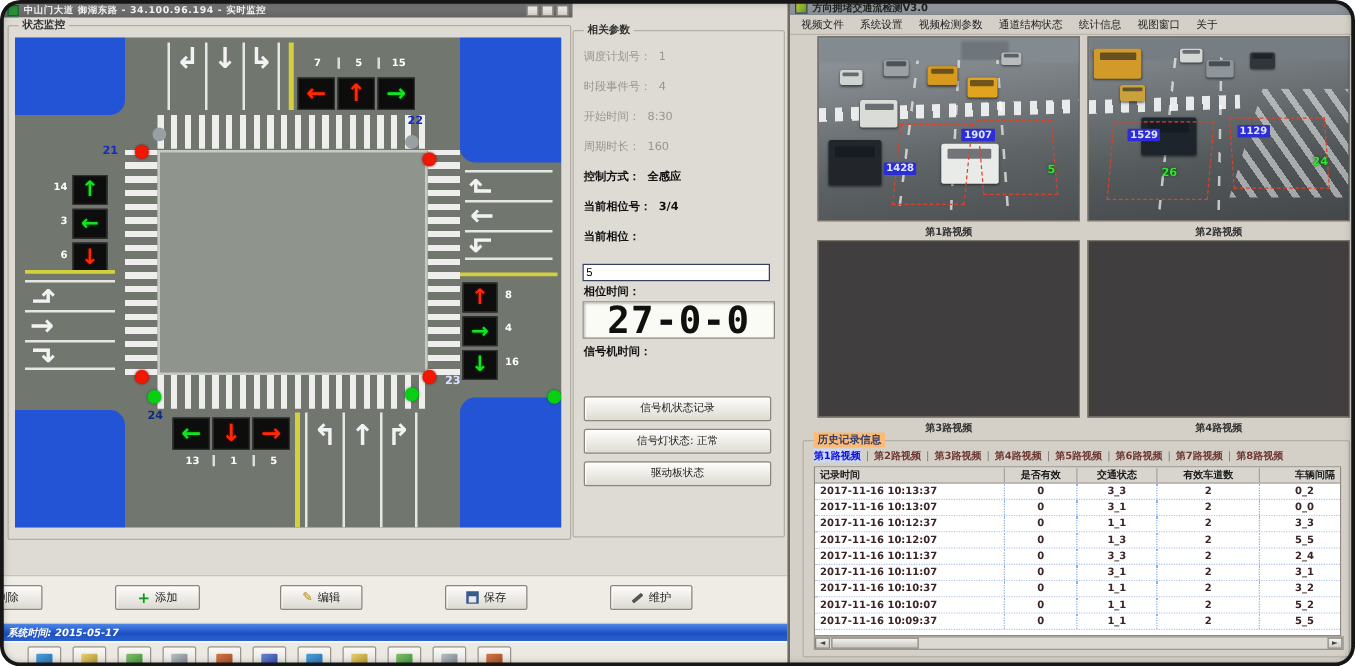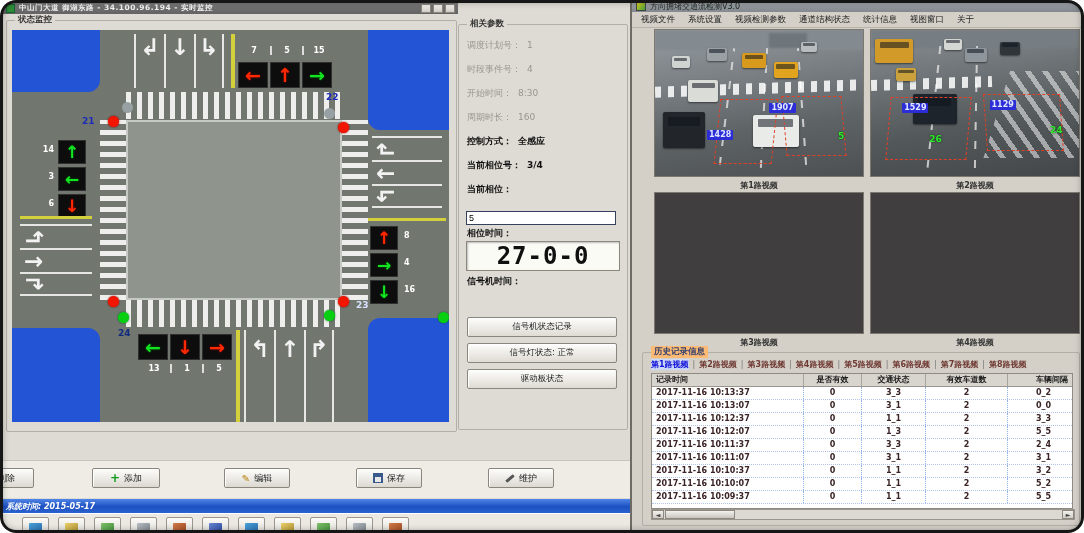--- a/index.html
+++ b/index.html
@@ -59,21 +59,21 @@
   .dgray{background:#97a0a2;}
   .clabel{position:absolute;font-size:9px;font-weight:bold;color:#1b2bbb;}
 
   
   .pfields{position:absolute;left:8px;top:14px;right:6px;}
   .pf{height:24px;font-size:9px;color:#111;font-weight:bold;white-space:nowrap;}
   .pf.dim{color:#9a968e;font-weight:normal;}
   .pf .pv{margin-left:6px;}
   .phase-input{position:absolute;left:7px;top:186px;width:150px;height:14px;border:1px solid #34405c;background:#fff;font-size:9px;padding:0 2px;box-sizing:border-box;}
   .p-label{position:absolute;left:8px;font-size:9px;font-weight:bold;color:#111;white-space:nowrap;}
-  .lcd{position:absolute;left:7px;top:216px;width:152px;height:28px;background:#fbfbf6;border:1px solid #8c887f;box-shadow:inset 1px 1px 2px #bbb;display:flex;align-items:center;justify-content:center;font-family:"DejaVu Sans Mono","Liberation Mono",monospace;font-size:24px;font-weight:bold;color:#101010;letter-spacing:1px;}
+  .lcd{position:absolute;left:7px;top:216px;width:152px;height:28px;background:#fbfbf6;border:1px solid #8c887f;box-shadow:inset 1px 1px 2px #bbb;display:flex;align-items:center;justify-content:center;font-family:"DejaVu Sans Mono","Liberation Mono",monospace;font-size:30px;font-weight:bold;color:#101010;letter-spacing:1px;}
   .timebox{position:absolute;left:7px;top:264px;width:152px;height:18px;background:#f4f3ef;border:1px solid #8c887f;box-shadow:inset 1px 1px 2px #ccc;display:flex;align-items:center;justify-content:center;font-size:9.5px;font-weight:bold;color:#223;}
   .pbtns{position:absolute;left:8px;top:292px;width:150px;}
   .pbtn{display:block;width:150px;height:20px;margin-bottom:6px;background:linear-gradient(#fdfdfb,#dedbd3);border:1px solid #8a867e;border-radius:2px;box-shadow:inset 1px 1px 0 #fff;font-size:8.5px;color:#222;font-family:inherit;white-space:nowrap;}
 
   
   .btoolbar{position:absolute;left:0;top:460px;width:630px;height:37px;background:#efece6;border-top:1px solid #c8c4bc;}
   .tbtn{position:absolute;top:7px;height:20px;background:linear-gradient(#fefdfb,#dcd9d1);border:1px solid #8a867e;border-radius:2px;box-shadow:inset 1px 1px 0 #fff;font-size:9px;color:#222;font-family:inherit;display:flex;align-items:center;justify-content:center;gap:4px;white-space:nowrap;}
   .tb-del{left:-22px;width:56px;}
   .tb-add{left:92px;width:68px;}
   .tb-edit{left:224px;width:66px;}
@@ -92,21 +92,21 @@
   .ic1{background:linear-gradient(135deg,#e8d06a,#b09030);}
   .ic2{background:linear-gradient(135deg,#7fc06a,#3f8f3a);}
   .ic3{background:linear-gradient(135deg,#b8bec4,#788088);}
   .ic4{background:linear-gradient(135deg,#d07a4a,#a04a20);}
   .ic5{background:linear-gradient(135deg,#6a86d0,#2a46a0);}
 
   
   .rw{position:absolute;left:630px;top:0;width:454px;height:533px;background:#d4d0c8;border-left:2px solid #6e6b64;box-sizing:border-box;}
   .rw-titlebar{position:absolute;left:0;top:0;width:100%;height:12px;background:linear-gradient(#a5abb0,#82888d);display:flex;align-items:center;padding:0 4px;box-sizing:border-box;gap:4px;}
   .rw-appicon{width:8px;height:8px;background:linear-gradient(135deg,#e8d020,#3f9f3a);border:1px solid #444;flex:none;}
-  .rw-title{font-size:8px;font-weight:normal;color:#1d231d;white-space:nowrap;}
+  .rw-title{font-size:8px;font-weight:bold;color:#1d231d;white-space:nowrap;}
   .menubar{position:absolute;left:0;top:12px;width:100%;height:16px;background:#d4d0c8;border-bottom:1px solid #b8b4ac;display:flex;align-items:center;gap:13px;padding-left:9px;box-sizing:border-box;}
   .menu-item{font-size:8.5px;color:#222;white-space:nowrap;}
 
   .video{position:absolute;width:210px;height:148px;border:1px solid #7c7870;background:#565a5c;overflow:hidden;box-sizing:border-box;}
   .video.empty{background:#403e3f;}
   .v-label{position:absolute;width:210px;text-align:center;font-size:8px;color:#333;font-weight:bold;}
   .v1{left:22px;top:29px;} .v2{left:238px;top:29px;}
   .v3{left:22px;top:192px;height:142px;} .v4{left:238px;top:192px;height:142px;}
   .scene{position:absolute;inset:0;background:linear-gradient(172deg,#959ba0 0%,#7c8286 30%,#5e6366 65%,#4c5052 100%);}
   .scene.wet{background:linear-gradient(172deg,#8a9094 0%,#6f7578 30%,#53585a 65%,#43474a 100%);}

